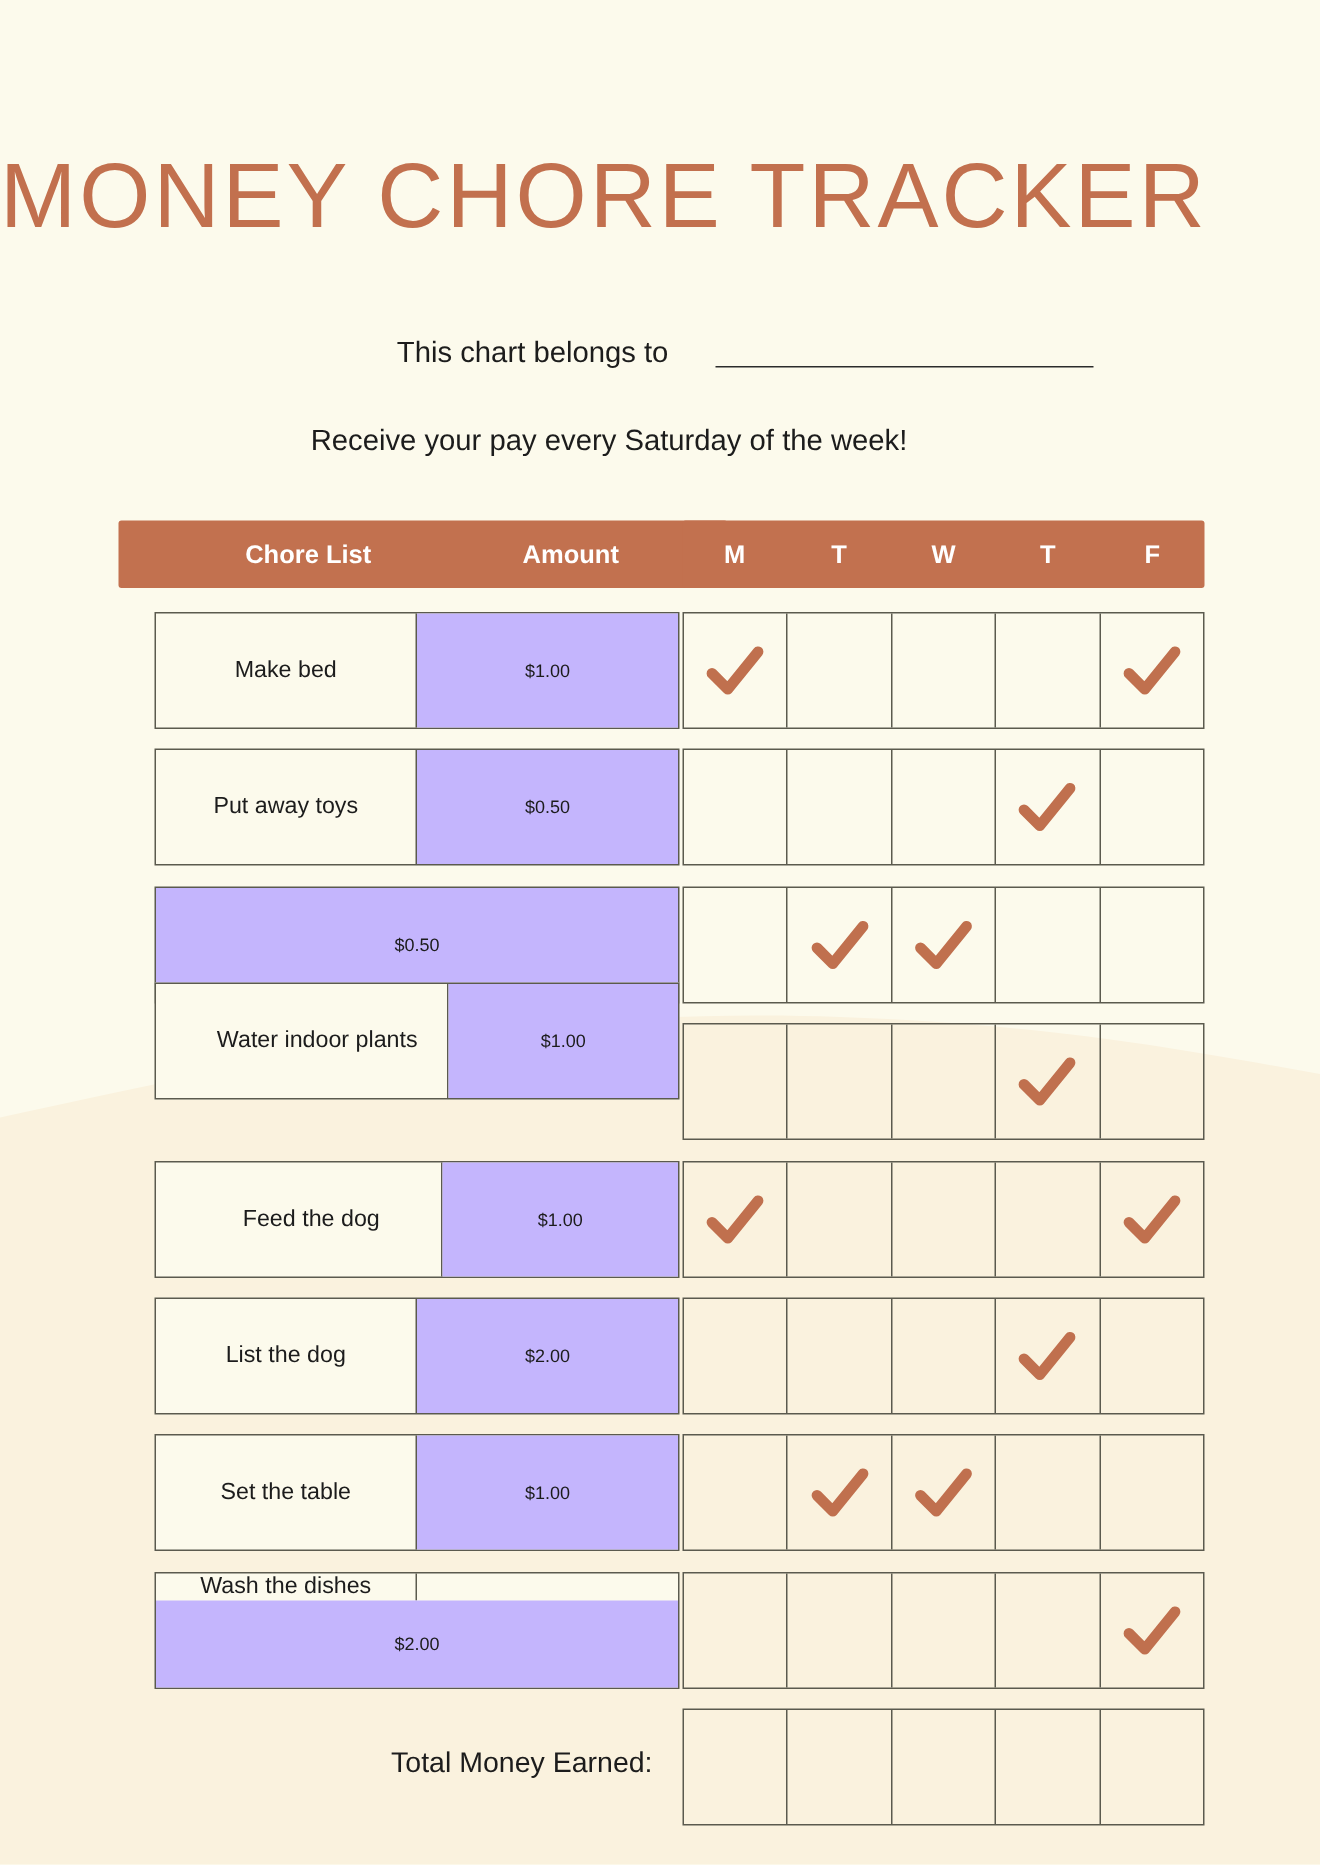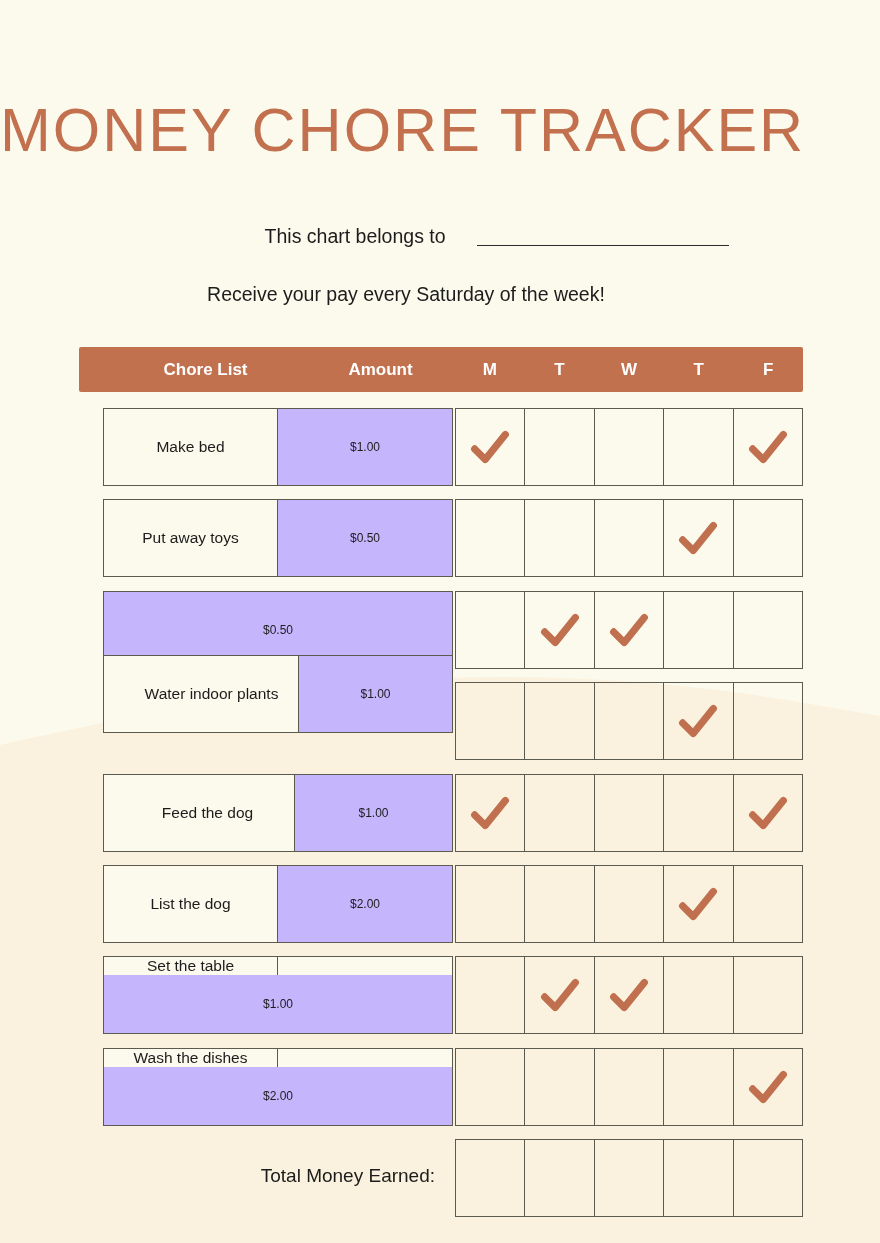--- a/index.html
+++ b/index.html
@@ -323,21 +323,21 @@
         <div class="check-cell"></div>
         <div class="check-cell"></div>
         <div class="check-cell"></div>
         <div class="check-cell">
           <svg class="check-mark" viewBox="0 0 48 48">
             <path d="M8 26 L19 37 L40 11" fill="none" stroke="#C0704E" stroke-width="7.5" stroke-linecap="round" stroke-linejoin="round"></path>
           </svg>
         </div>
         <div class="check-cell"></div>
       </div>
-      <div class="chore-row" style="top: 956.4px; flex-direction: column;">
+      <div class="chore-row" style="top: 956.4px;">
         <div class="chore-name">Set the table</div>
         <div class="chore-amt">$1.00</div>
       </div>
       <div class="check-row" style="top: 956.4px;">
         <div class="check-cell"></div>
         <div class="check-cell">
           <svg class="check-mark" viewBox="0 0 48 48">
             <path d="M8 26 L19 37 L40 11" fill="none" stroke="#C0704E" stroke-width="7.5" stroke-linecap="round" stroke-linejoin="round"></path>
           </svg>
         </div>

